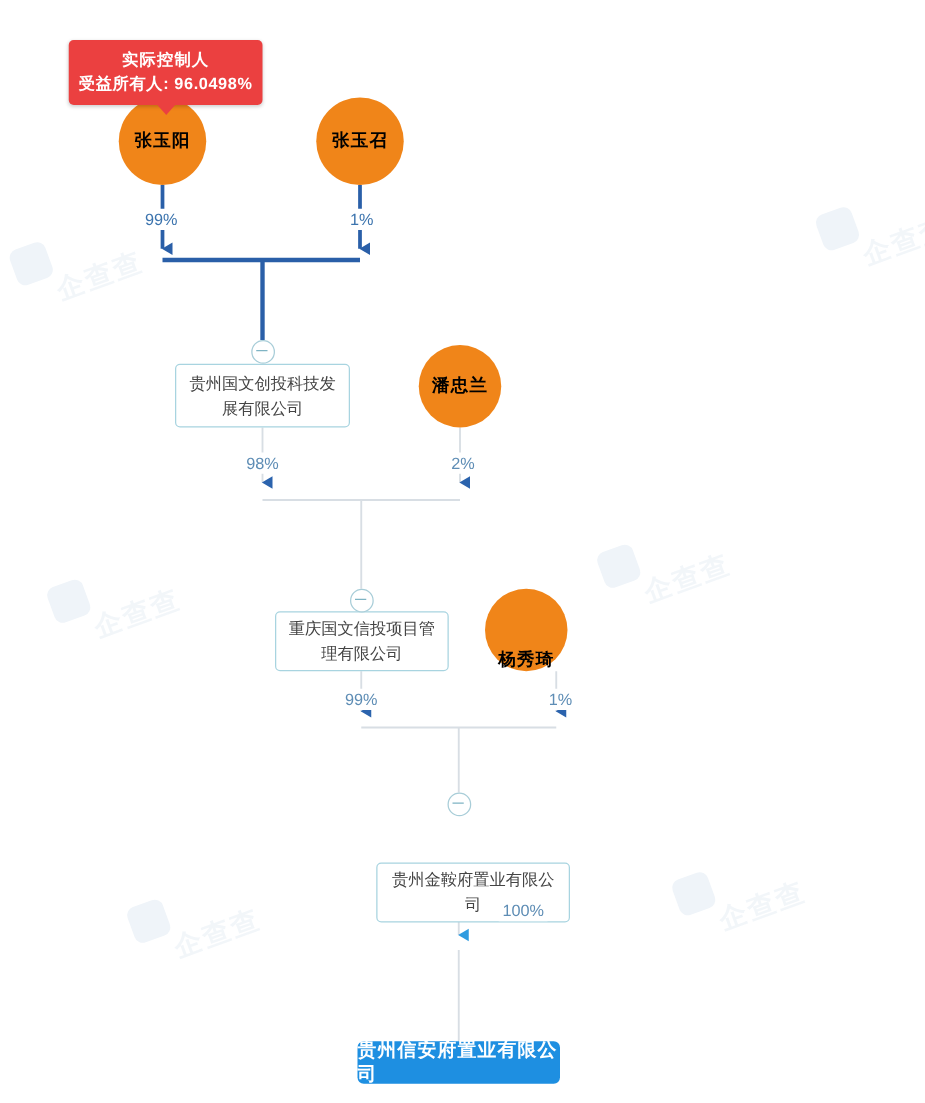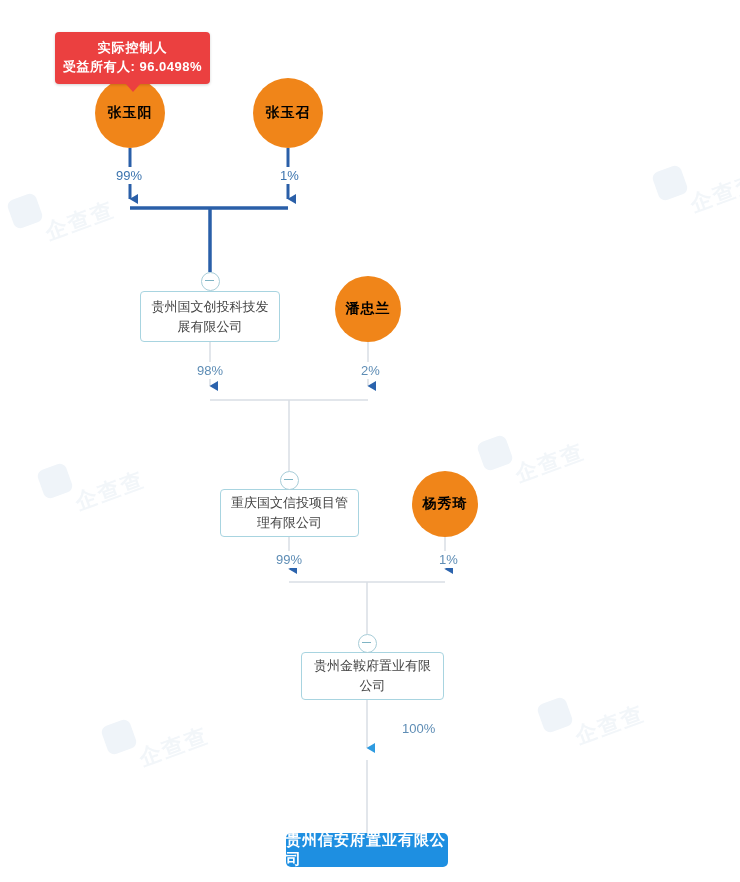--- a/index.html
+++ b/index.html
@@ -242,36 +242,36 @@
   </div>
 
   <div class="node circle-node" style="left:253px; top:78px; width:70px; height:70px;">
     <span>张玉召</span>
   </div>
 
   <div class="node circle-node" style="left:335px; top:276px; width:66px; height:66px;">
     <span>潘忠兰</span>
   </div>
 
-  <div class="node circle-node" style="left:412px; top:471px; width:66px; height:66px;">
+  <div class="node circle-node" style="left:388px; top:471px; width:66px; height:66px;align-items:flex-end;">
     <span>杨秀琦</span>
   </div>
 
   <div class="collapse" style="left:201px; top:272px;"></div>
   <div class="node box-node" style="left:140px; top:291px; width:140px; height:51px;justify-content:flex-end;">
     <span>贵州国文创投科技发展有限公司</span>
   </div>
 
   <div class="collapse" style="left:280px; top:471px;"></div>
   <div class="node box-node" style="left:220px; top:489px; width:139px; height:48px;">
     <span>重庆国文信投项目管理有限公司</span>
   </div>
 
   <div class="collapse" style="left:358px; top:634px;"></div>
-  <div class="node box-node" style="left:301px; top:652px; width:143px; height:48px;">
+  <div class="node box-node" style="left:301px; top:690px; width:155px; height:48px;">
     <span>贵州金鞍府置业有限公司</span>
   </div>
 
   <div class="node blue-node" style="left:286px; top:833px; width:162px; height:34px;">
     <span>贵州信安府置业有限公司</span>
   </div>
 
   <div id="tooltip">
     <div class="t1">实际控制人</div>
     <div class="t2">受益所有人: 96.0498%</div>

